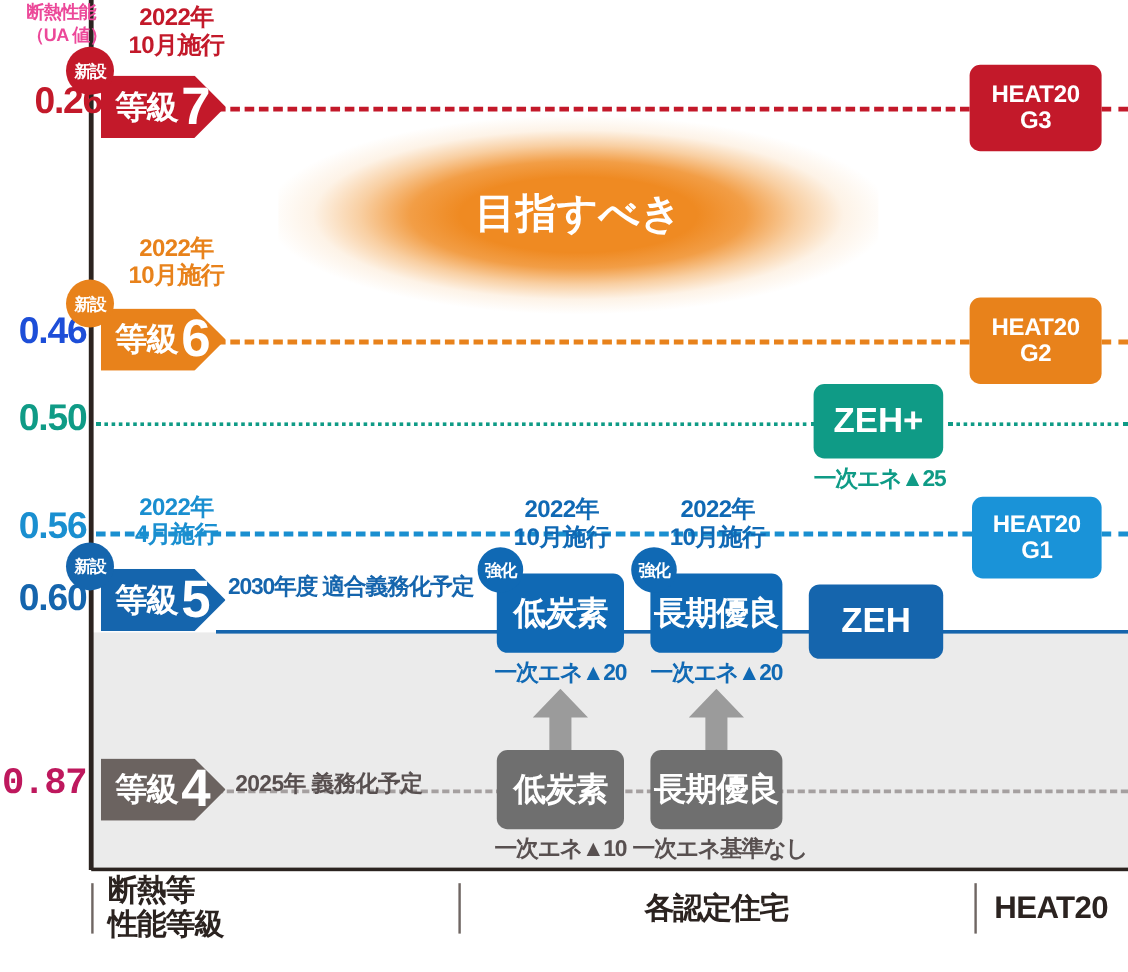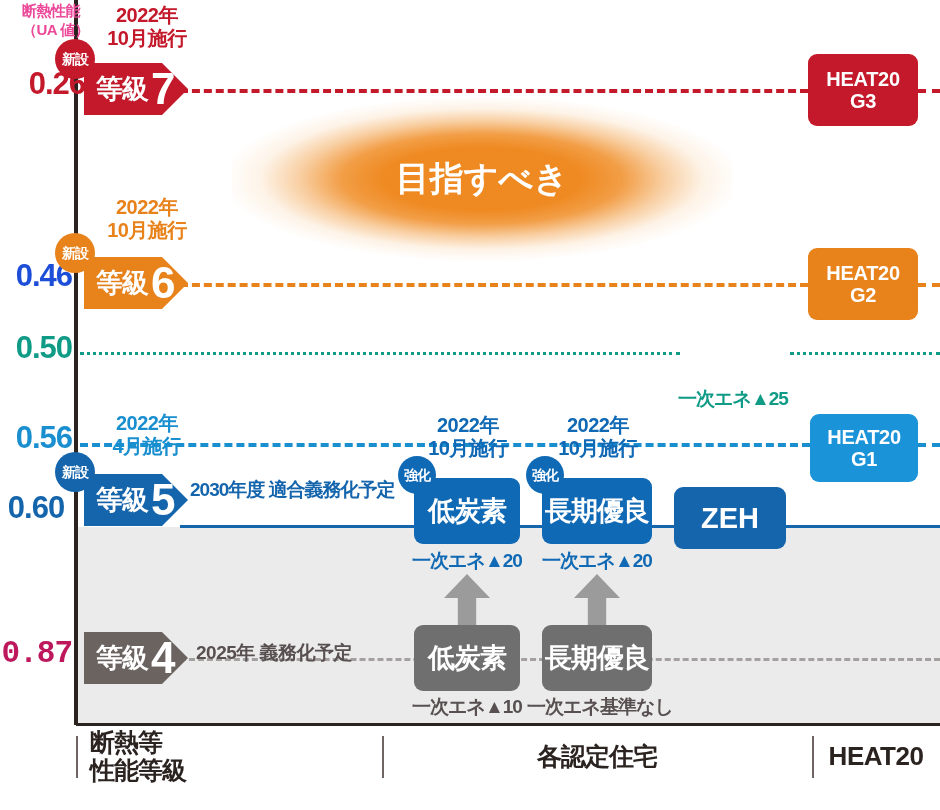--- a/index.html
+++ b/index.html
@@ -177,21 +177,21 @@
 
   <div class="axis-caption">
     <div>断熱性能</div>
     <div>（UA 値）</div>
   </div>
 
   <div class="ua" style="top:66px;color:#c3192a;margin-left:13px;">0.26</div>
   <div class="ua" style="top:258px;color:#1d4ed8;">0.46</div>
   <div class="ua" style="top:330px;color:#0f9b86;">0.50</div>
   <div class="ua" style="top:420px;color:#1a8fd0;">0.56</div>
-  <div class="ua" style="top:490px;color:#1565ad;text-align:center;">0.60</div>
+  <div class="ua" style="top:480px;color:#1565ad;">0.60</div>
   <div class="ua" style="top:636px;color:#be185d;font-family:Liberation Mono, monospace;">0.87</div>
 
   <div class="eff" style="left:82px;top:4px;width:130px;color:#c3192a;">
     <div>2022年</div>
     <div>10月施行</div>
   </div>
   <div class="grade" style="left:84px;top:63px;width:104px;background:#c3192a;">
     <span class="g-word">等級</span>
     <span class="g-num">7</span>
   </div>
@@ -253,20 +253,23 @@
   </div>
   <div class="pill kyouka" style="left:526px;top:456px;background:#1069b4;">
     <span>強化</span>
   </div>
   <div class="cap" style="left:524px;top:548px;width:146px;color:#1069b4;">一次エネ▲20</div>
 
   <div class="cbox en" style="left:674px;top:487px;width:112px;height:62px;background:#1565ad;">
     <span>ZEH</span>
   </div>
 
+  <div class="cbox en" style="left:678px;top:320px;width:108px;height:62px;background:#0f9b86;">
+    <span>ZEH+</span>
+  </div>
   <div class="cap" style="left:660px;top:386px;width:146px;color:#0f9b86;">一次エネ▲25</div>
 
   <div class="uparrow" style="left:444px;top:574px;"></div>
   <div class="uparrow" style="left:574px;top:574px;"></div>
 
   <div class="cbox jp" style="left:414px;top:625px;width:106px;height:66px;background:#6f6f6f;">
     <span>低炭素</span>
   </div>
   <div class="cap" style="left:394px;top:694px;width:146px;color:#585050;">一次エネ▲10</div>
 

